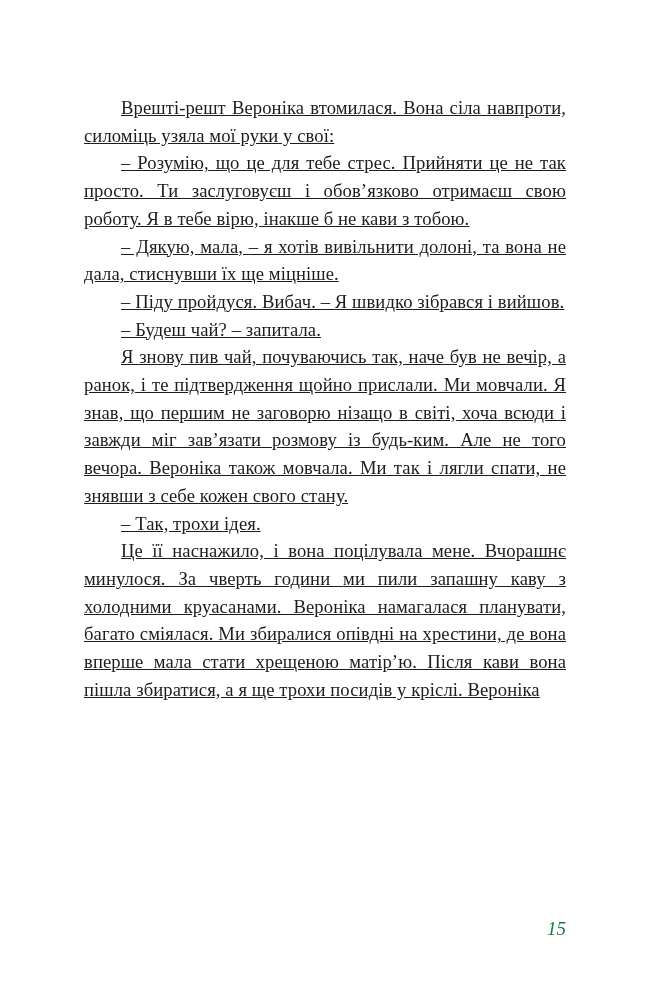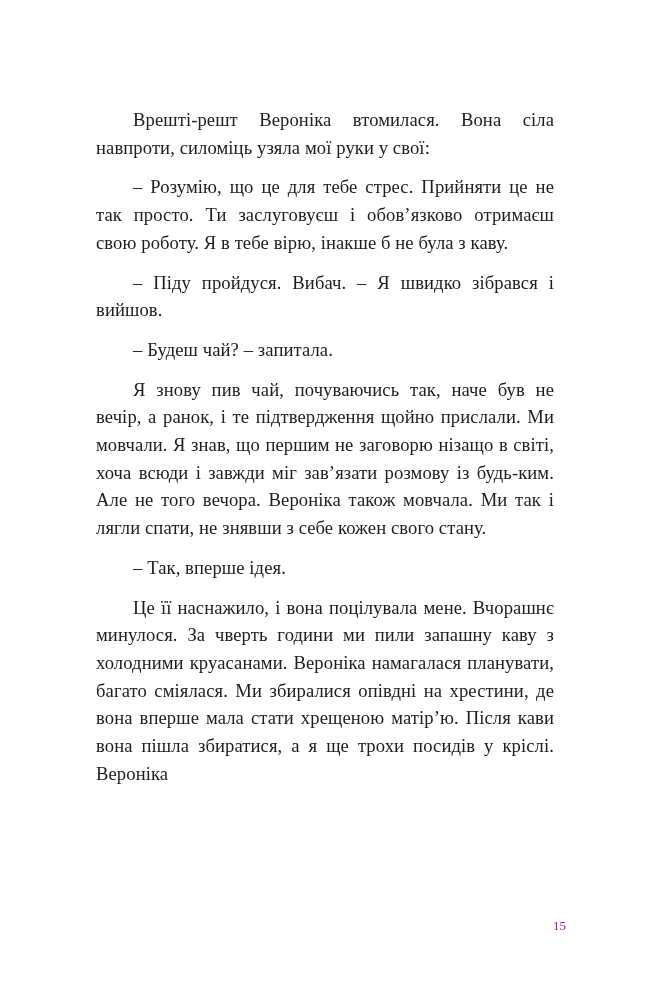--- a/index.html
+++ b/index.html
@@ -20,39 +20,42 @@
     position: absolute;
     left: 84px;
     top: 94px;
     width: 482px;
     font-size: 18.6px;
     line-height: 27.7px;
     text-align: justify;
     letter-spacing: 0.1px;
   }
   .text-block p {
-    margin: 12px;
+    margin: 0;
     padding: 0;
     text-indent: 37px;
+    text-decoration: underline;
   }
   .page-number {
     position: absolute;
     right: 82px;
     top: 918px;
-    font-size: 13px;
-    color: #a21caf;
+    font-size: 19px;
+    color: #15803d;
+    font-style: italic;
   }
 </style>
 </head>
 <body>
 
 <div class="page">
   <div class="text-block">
       <p>Врешті-решт Вероніка втомилася. Вона сіла навпроти, силоміць узяла мої руки у свої:</p>
-      <p>– Розумію, що це для тебе стрес. Прийняти це не так просто. Ти заслуговуєш і обов’язково отримаєш свою роботу. Я в тебе вірю, інакше б не була з каву.</p>
+      <p>– Розумію, що це для тебе стрес. Прийняти це не так просто. Ти заслуговуєш і обов’язково отримаєш свою роботу. Я в тебе вірю, інакше б не кави з тобою.</p>
+      <p>– Дякую, мала, – я хотів вивільнити долоні, та вона не дала, стиснувши їх ще міцніше.</p>
       <p>– Піду пройдуся. Вибач. – Я швидко зібрався і вийшов.</p>
       <p>– Будеш чай? – запитала.</p>
       <p>Я знову пив чай, почуваючись так, наче був не вечір, а ранок, і те підтвердження щойно прислали. Ми мовчали. Я знав, що першим не заговорю нізащо в світі, хоча всюди і завжди міг зав’язати розмову із будь-ким. Але не того вечора. Вероніка також мовчала. Ми так і лягли спати, не знявши з себе кожен свого стану.</p>
-      <p>– Так, вперше ідея.</p>
+      <p>– Так, трохи ідея.</p>
       <p>Це її наснажило, і вона поцілувала мене. Вчорашнє минулося. За чверть години ми пили запашну каву з холодними круасанами. Вероніка намагалася планувати, багато сміялася. Ми збиралися опівдні на хрестини, де вона вперше мала стати хрещеною матір’ю. Після кави вона пішла збиратися, а я ще трохи посидів у кріслі. Вероніка</p>
     </div>
   <div class="page-number">15</div>
 </div>
 
 </body></html>

